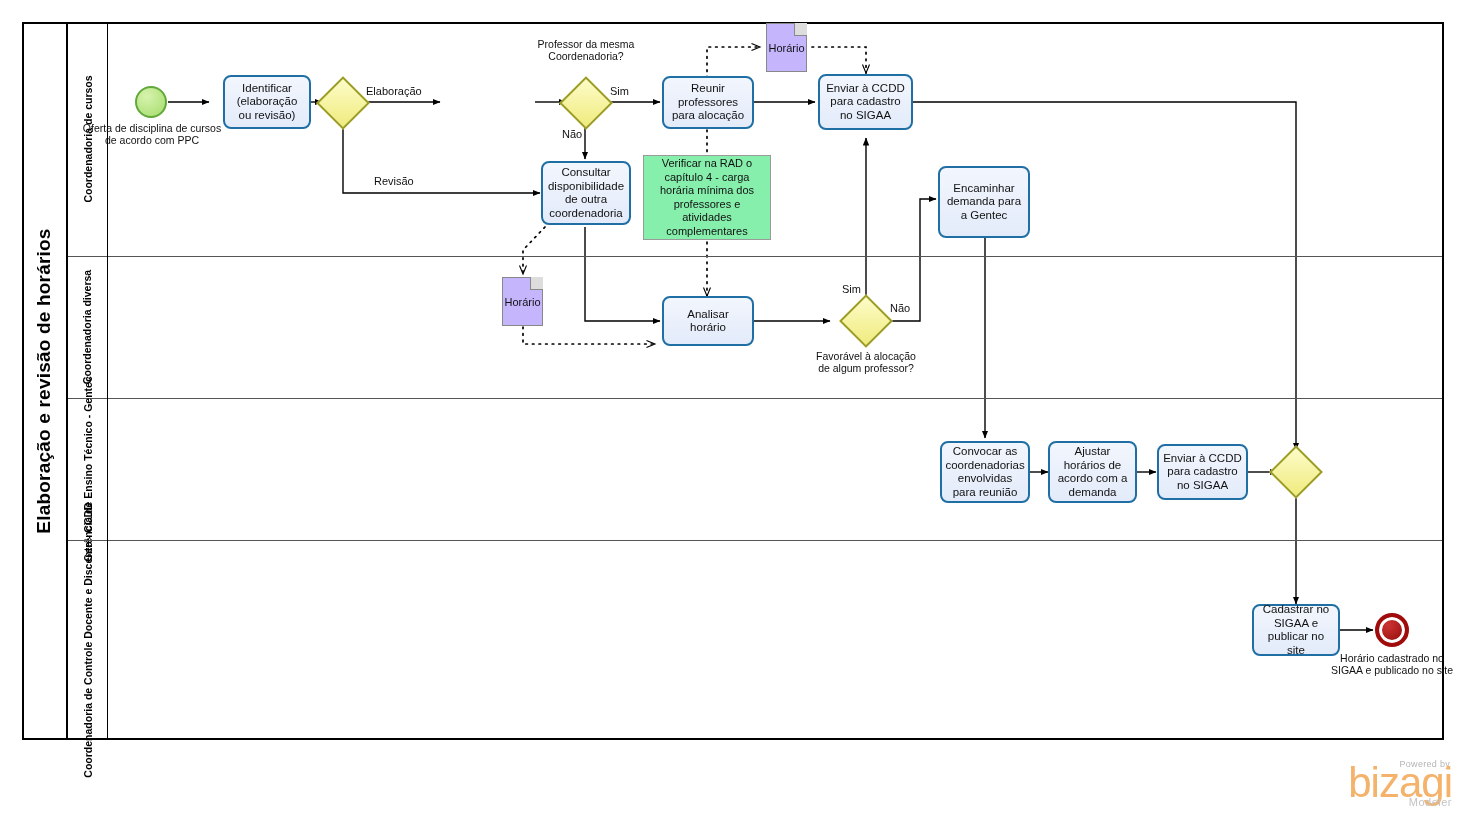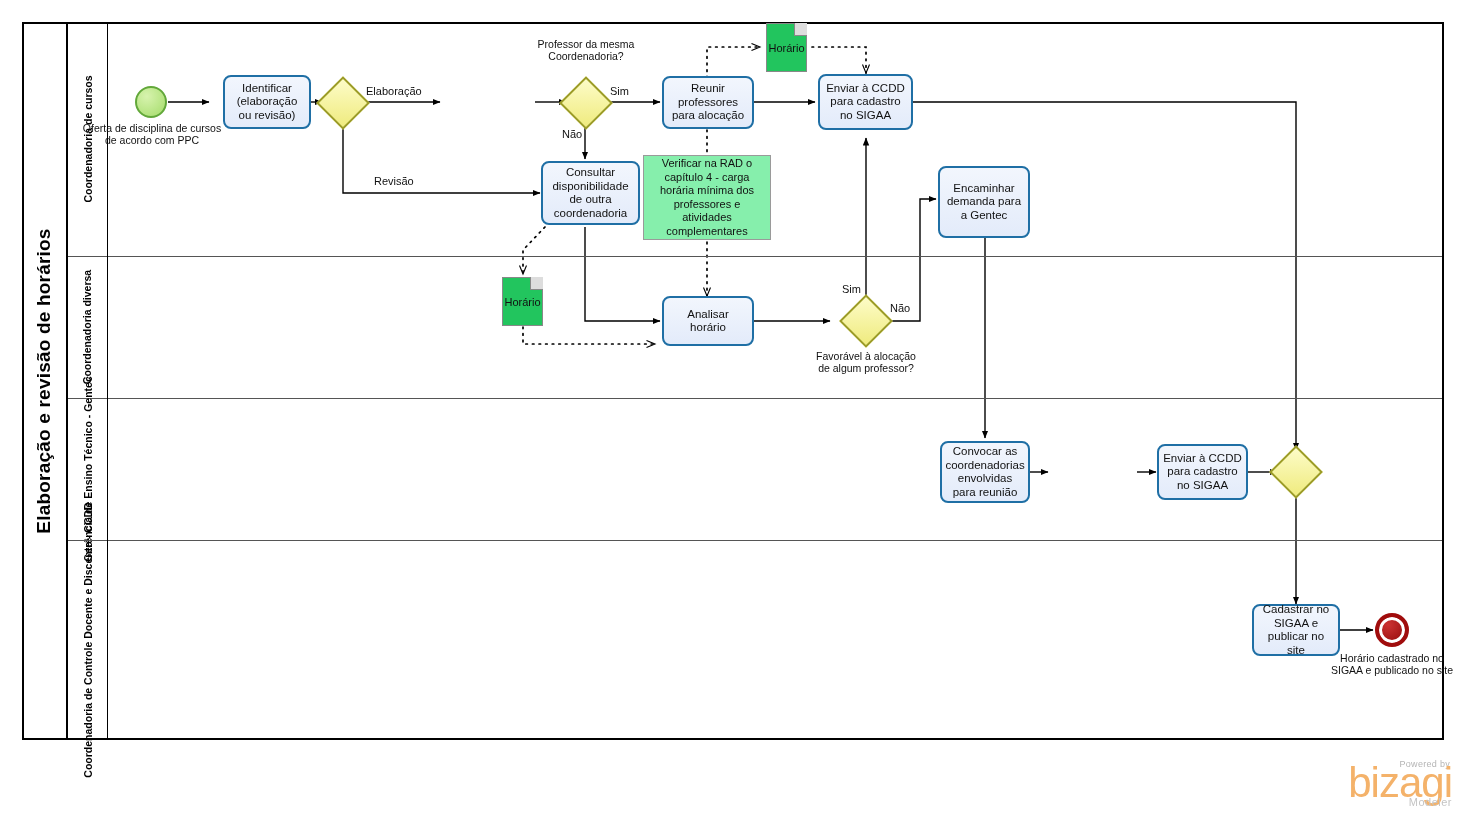--- a/index.html
+++ b/index.html
@@ -27,21 +27,21 @@
     background:#f8f79e;border:2px solid #9b9b28;
     transform:rotate(45deg);box-sizing:border-box;
     background-image:linear-gradient(to bottom right,#fdfcc8 0%,#efeb7e 100%);}
   .start-ev{position:absolute;width:32px;height:32px;border-radius:50%;
     border:2px solid #62a83a;box-sizing:border-box;
     background:#b7e77f;background-image:radial-gradient(circle at 35% 30%,#d7f3ae 0%,#a4dc6a 100%);}
   .end-ev{position:absolute;width:34px;height:34px;border-radius:50%;
     border:4px solid #a00c0c;box-sizing:border-box;
     background:#a00c0c;background-image:radial-gradient(circle at 35% 30%,#c33 0%,#8d0606 100%);
     box-shadow:inset 0 0 0 3px #fff;}
-  .dataobj{position:absolute;box-sizing:border-box;background:#22c55e;border:1px solid #888;
+  .dataobj{position:absolute;box-sizing:border-box;background:#c4b5fd;border:1px solid #888;
     font-size:11px;color:#111;display:flex;align-items:center;justify-content:center;}
   .dataobj .fold{position:absolute;right:-1px;top:-1px;width:12px;height:12px;
     background:#ddd;border-left:1px solid #888;border-bottom:1px solid #888;}
   .annot{position:absolute;box-sizing:border-box;background:#86efac;border:1px solid #9a9a9a;
     font-size:11px;line-height:13.5px;color:#111;text-align:center;
     display:flex;align-items:center;justify-content:center;padding:2px 4px;}
 
   .evlabel{position:absolute;font-size:10.5px;line-height:12px;color:#111;text-align:center;}
   .flowlabel{position:absolute;font-size:11px;color:#111;white-space:nowrap;}
   .gwlabel{position:absolute;font-size:10.5px;line-height:12px;color:#111;text-align:center;}
@@ -163,39 +163,40 @@
 
   <div class="task" style="left:662px;top:76px;width:92px;height:53px;">Reunir professores para alocação</div>
 
   <div class="dataobj" style="left:766px;top:23px;width:41px;height:49px;">
     <span class="fold"></span>
     <span>Horário</span>
   </div>
 
   <div class="task" style="left:818px;top:74px;width:95px;height:56px;">Enviar à CCDD para cadastro no SIGAA</div>
 
-  <div class="task" style="left:541px;top:161px;width:99px;height:64px;">Consultar disponibilidade de outra coordenadoria</div>
+  <div class="task" style="left:541px;top:161px;width:90px;height:64px;">Consultar disponibilidade de outra coordenadoria</div>
 
   <div class="annot" style="left:643px;top:155px;width:128px;height:85px;">Verificar na RAD o capítulo 4 - carga horária mínima dos professores e atividades complementares</div>
 
   <div class="task" style="left:938px;top:166px;width:92px;height:72px;">Encaminhar demanda para a Gentec</div>
 
   <div class="dataobj" style="left:502px;top:277px;width:41px;height:49px;">
     <span class="fold"></span>
     <span>Horário</span>
   </div>
 
   <div class="task" style="left:662px;top:296px;width:92px;height:50px;">Analisar horário</div>
 
   <div class="gateway" style="left:847px;top:302px;"></div>
   <div class="gwlabel" style="left:816px;top:350px;width:100px;">Favorável à alocação de algum professor?</div>
   <div class="flowlabel" style="left:842px;top:283px;">Sim</div>
   <div class="flowlabel" style="left:890px;top:302px;">Não</div>
 
   <div class="task" style="left:940px;top:441px;width:90px;height:62px;">Convocar as coordenadorias envolvidas para reunião</div>
+  <div class="task" style="left:1048px;top:441px;width:89px;height:62px;">Ajustar horários de acordo com a demanda</div>
   <div class="task" style="left:1157px;top:444px;width:91px;height:56px;">Enviar à CCDD para cadastro no SIGAA</div>
   <div class="gateway" style="left:1277px;top:453px;"></div>
 
   <div class="task" style="left:1252px;top:604px;width:88px;height:52px;">Cadastrar no SIGAA e publicar no site</div>
   <div class="end-ev" style="left:1375px;top:613px;"></div>
   <div class="evlabel" style="left:1326px;top:652px;width:132px;">Horário cadastrado no SIGAA e publicado no site</div>
 
   <div class="logo">
     <div class="pw">Powered by</div>
     <div class="bz">bizagi</div>

